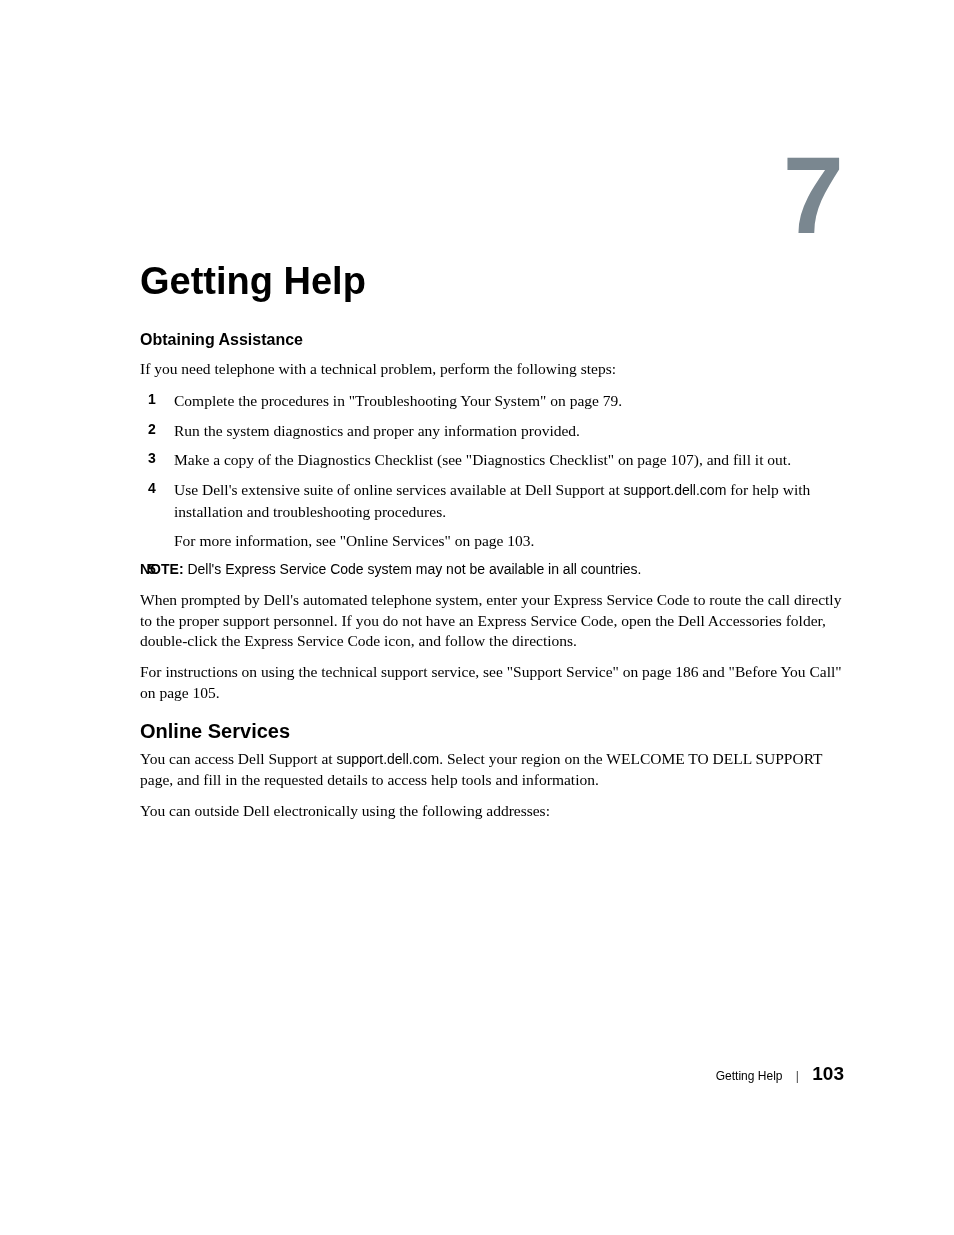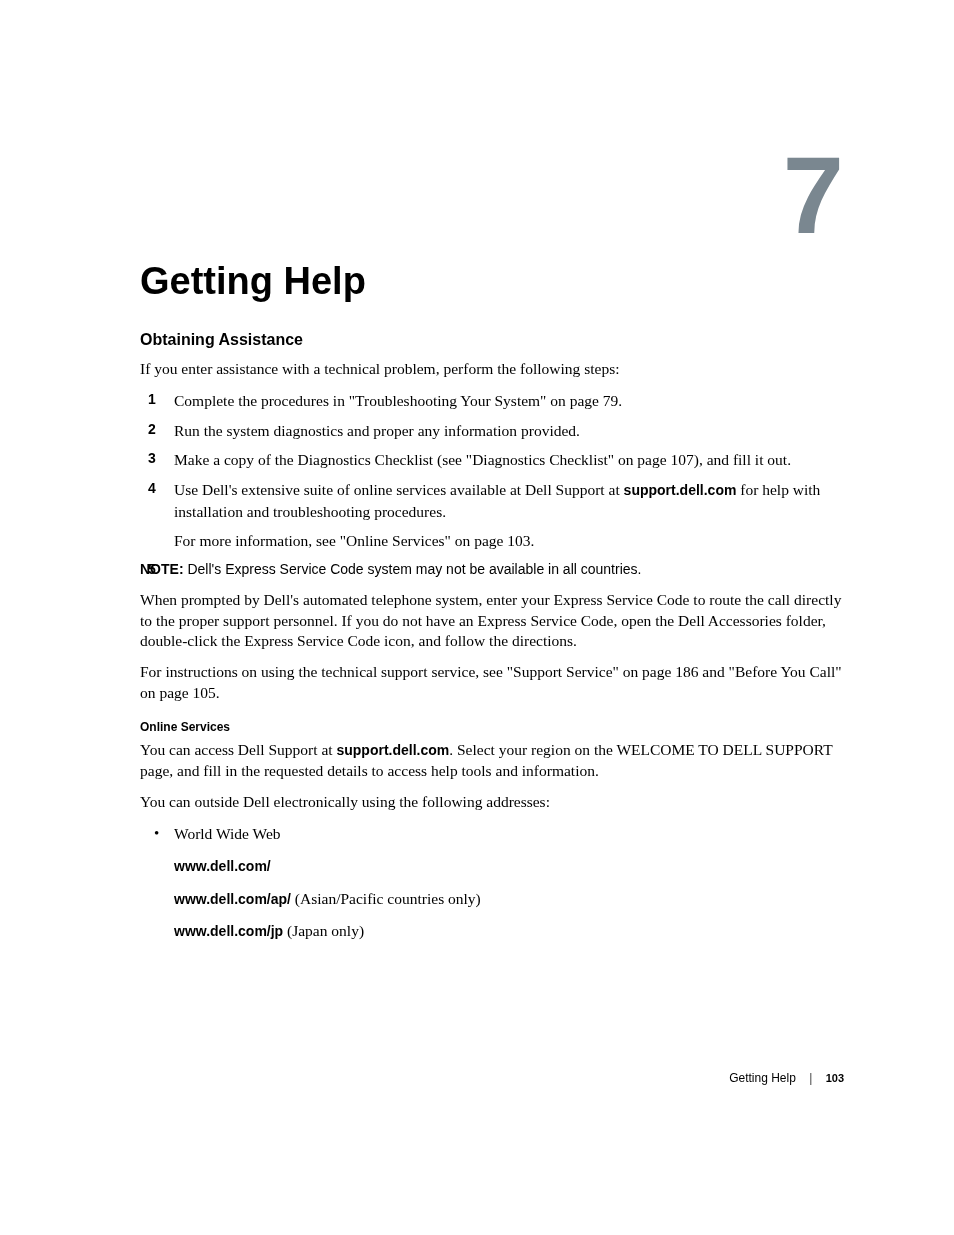--- a/index.html
+++ b/index.html
@@ -75,21 +75,21 @@
     font-size: 14px;
     line-height: 1.4;
     margin: 8px 0 10px 0;
   }
   .note .note-label {
     font-weight: 700;
   }
   .subhead {
     font-family: "Arial Narrow", Arial, sans-serif;
     font-weight: 700;
-    font-size: 12px;
+    font-size: 20px;
     margin: 16px 0 6px 0;
   }
   ul.bullets {
     list-style: none;
     padding: 0;
     margin: 4px 0 0 0;
   }
   ul.bullets > li {
     position: relative;
     padding-left: 34px;
@@ -104,56 +104,56 @@
     top: 0;
     font-size: 15px;
   }
   .link-line {
     display: block;
     margin-top: 10px;
     font-size: 15.5px;
   }
   .bold-sans {
     font-family: Arial, Helvetica, sans-serif;
-    font-weight: 700;
+    font-weight: 400;
     font-size: 14px;
   }
   .bold-serif {
     font-weight: 400;
   }
   .footer {
     position: absolute;
     bottom: 150px;
     right: 110px;
     font-family: Arial, Helvetica, sans-serif;
     font-size: 12px;
   }
   .footer-sep {
     margin: 0 10px;
     color: #444;
   }
   .footer-page {
     font-weight: 700;
-    font-size: 11px;
+    font-size: 19px;
   }
 </style>
 </head>
 <body>
 
 <div class="page">
 
   <div class="chapter-number">7</div>
 
   <div class="main">
 
     <h1 class="chapter-title">Getting Help</h1>
 
     <h2 class="section-title">Obtaining Assistance</h2>
 
-    <p class="body-text">If you enter assistance with a technical problem, perform the following steps:</p>
+    <p class="body-text">If you need telephone with a technical problem, perform the following steps:</p>
 
     <ol class="steps">
       <li>
         <span class="num">1</span>
         <span>Complete the procedures in "Troubleshooting Your System" on page 79.</span>
       </li>
       <li>
         <span class="num">2</span>
         <span>Run the system diagnostics and proper any information provided.</span>
       </li>
@@ -187,28 +187,20 @@
 
 
     <h3 class="subhead">Online Services</h3>
 
     <p class="body-text">
       <span>You can access Dell Support at </span><span class="bold-sans">support.dell.com</span><span>. Select your region on the </span><span class="bold-serif">WELCOME TO DELL SUPPORT</span><span> page, and fill in the requested details to access help tools and information.</span>
     </p>
 
     <p class="body-text">You can outside Dell electronically using the following addresses:</p>
 
-    <ul class="bullets">
-      <li>
-        <span>World Wide Web</span>
-        <span class="link-line"><span class="bold-sans">www.dell.com/</span></span>
-        <span class="link-line"><span class="bold-sans">www.dell.com/ap/</span><span> (Asian/Pacific countries only)</span></span>
-        <span class="link-line"><span class="bold-sans">www.dell.com/jp</span><span> (Japan only)</span></span>
-      </li>
-    </ul>
 
   </div>
 
   <div class="footer">
     <span>Getting Help</span>
     <span class="footer-sep">|</span>
     <span class="footer-page">103</span>
   </div>
 
 </div>

